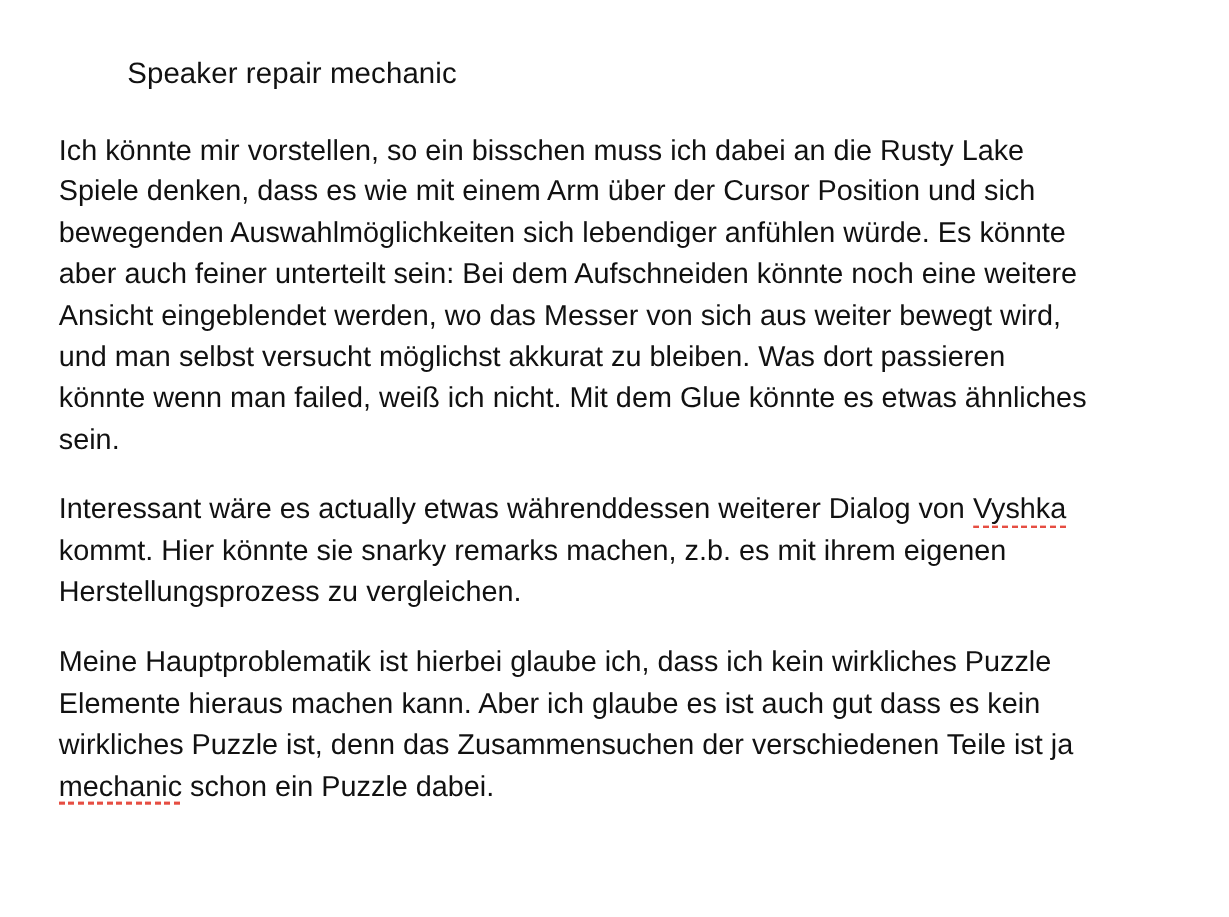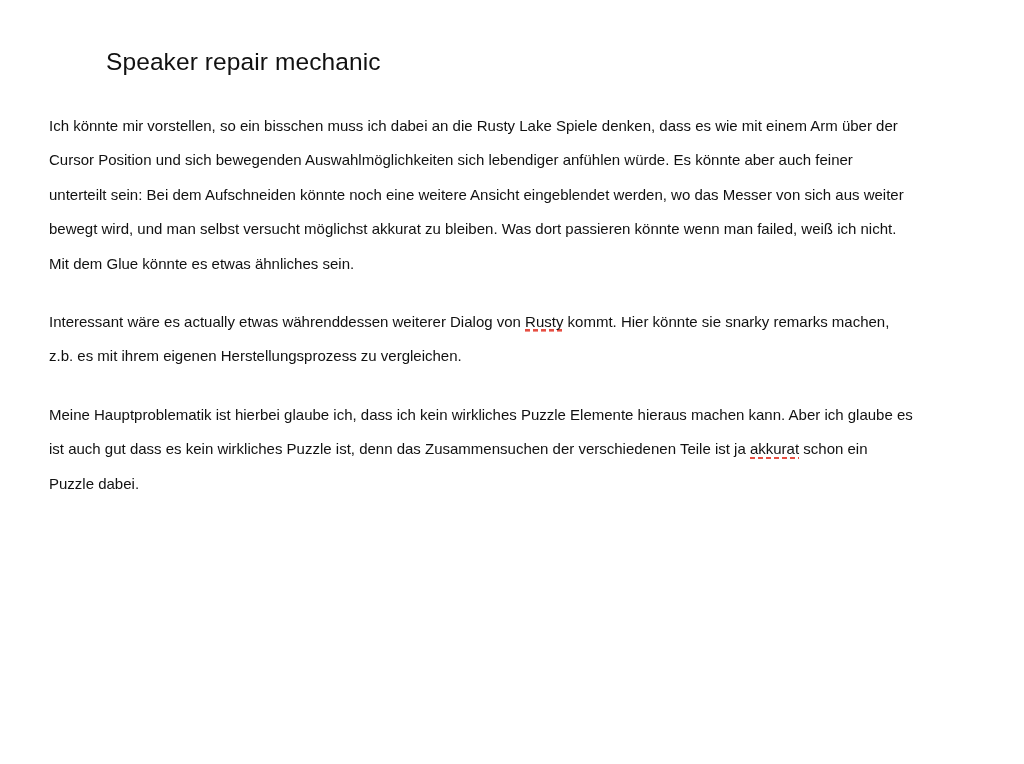--- a/index.html
+++ b/index.html
@@ -17,21 +17,21 @@
     padding: 47px 0 0 106px;
     font-size: 24.5px;
     line-height: 30px;
     font-weight: 500;
     letter-spacing: 0.1px;
     color: var(--ink, #111111);
   }
   .note-body {
     margin: 32px 0 0 49px;
     width: 864px;
-    font-size: 15px;
+    font-size: 24px;
     line-height: 34.4px;
     color: var(--ink, #111111);
   }
   .note-body p { margin: 0; }
   .note-body p + p { margin-top: 24px; }
   .misspelled {
     padding-bottom: 2px;
     background-image: repeating-linear-gradient(90deg,
       var(--spell-red, #e64e42) 0 5px, transparent 5px 8px);
     background-size: 100% 2.6px;
@@ -43,18 +43,18 @@
 <body>
 
 <div class="page">
 
   <h1 class="note-title">Speaker repair mechanic</h1>
 
   <div class="note-body">
 
     <p><span>Ich könnte mir vorstellen, so ein bisschen muss ich dabei an die Rusty Lake Spiele denken, dass es wie mit einem Arm über der Cursor Position und sich bewegenden Auswahlmöglichkeiten sich lebendiger anfühlen würde. Es könnte aber auch feiner unterteilt sein: Bei dem Aufschneiden könnte noch eine weitere Ansicht eingeblendet werden, wo das Messer von sich aus weiter bewegt wird, und man selbst versucht möglichst akkurat zu bleiben. Was dort passieren könnte wenn man failed, weiß ich nicht. Mit dem Glue könnte es etwas ähnliches sein.</span></p>
 
-    <p><span>Interessant wäre es actually etwas währenddessen weiterer Dialog von </span><span class="misspelled">Rusty</span><span> kommt. Hier könnte sie snarky remarks machen, z.b. es mit ihrem eigenen Herstellungsprozess zu vergleichen.</span></p>
+    <p><span>Interessant wäre es actually etwas währenddessen weiterer Dialog von </span><span class="misspelled">Vyshka</span><span> kommt. Hier könnte sie snarky remarks machen, z.b. es mit ihrem eigenen Herstellungsprozess zu vergleichen.</span></p>
 
-    <p><span>Meine Hauptproblematik ist hierbei glaube ich, dass ich kein wirkliches Puzzle Elemente hieraus machen kann. Aber ich glaube es ist auch gut dass es kein wirkliches Puzzle ist, denn das Zusammensuchen der verschiedenen Teile ist ja </span><span class="misspelled">akkurat</span><span> schon ein Puzzle dabei.</span></p>
+    <p><span>Meine Hauptproblematik ist hierbei glaube ich, dass ich kein wirkliches Puzzle Elemente hieraus machen kann. Aber ich glaube es ist auch gut dass es kein wirkliches Puzzle ist, denn das Zusammensuchen der verschiedenen Teile ist ja </span><span class="misspelled">mechanic</span><span> schon ein Puzzle dabei.</span></p>
 
   </div>
 </div>
 
 </body></html>

